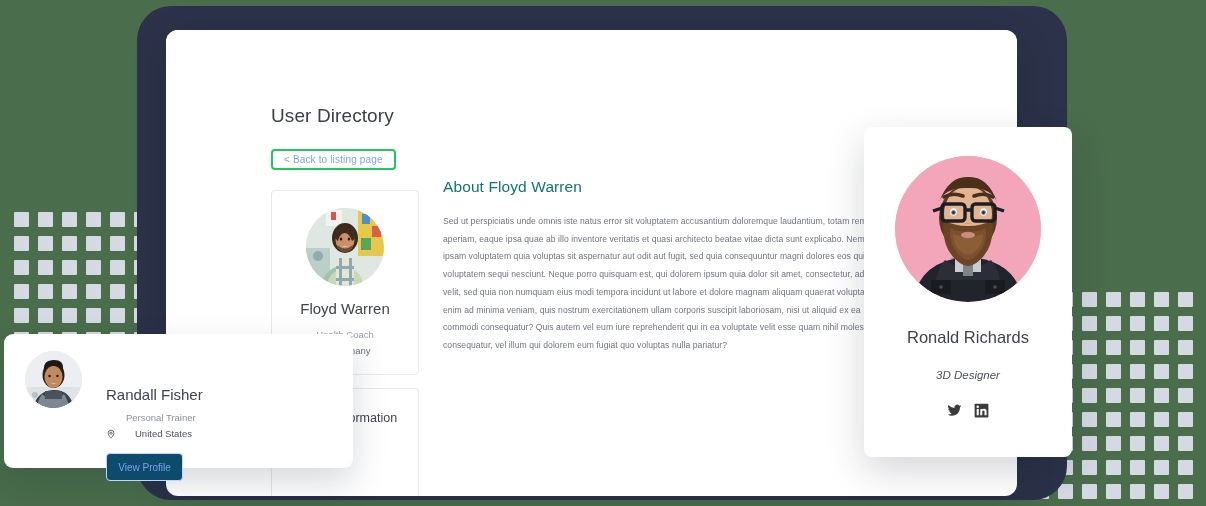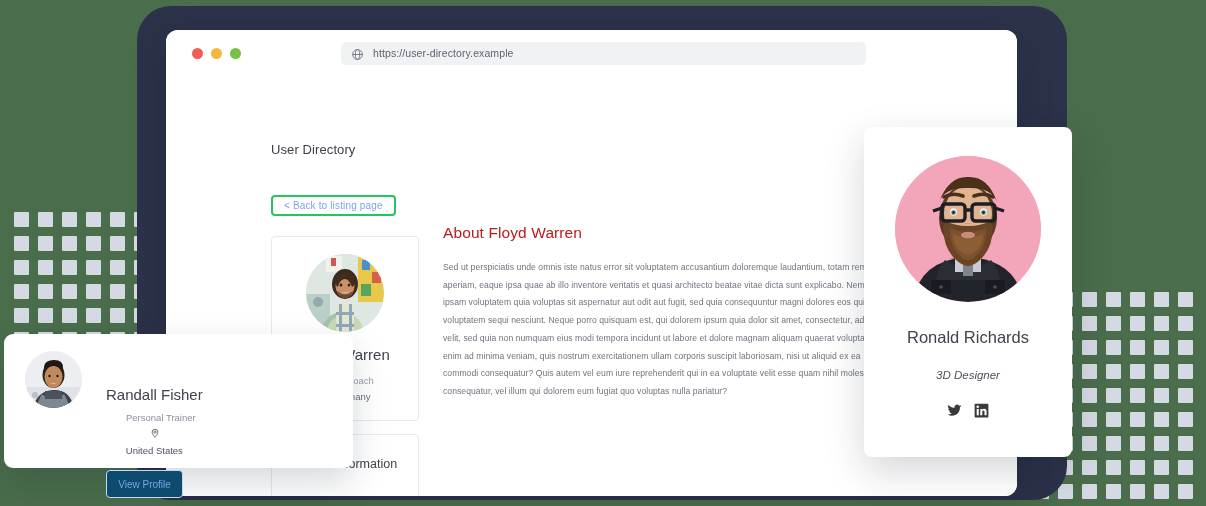--- a/index.html
+++ b/index.html
@@ -100,22 +100,22 @@
 
   
   #page {
     position: relative;
     padding: 30px 0 0 0;
     height: 420px;
     background: #fff;
   }
   #page-title {
     position: absolute;
-    left: 105px; top: 66px;
-    font-size: 13px;
+    left: 105px; top: 75px;
+    font-size: 19px;
     color: #3c4049;
     font-weight: 400;
     letter-spacing: 0.1px;
   }
   #back-btn {
     position: absolute;
     left: 105px; top: 119px;
     height: 21px;
     padding: 0 11px;
     border: 2px solid #22c55e;
@@ -190,21 +190,21 @@
   
   #about {
     position: absolute;
     left: 277px; top: 148px;
     width: 452px;
   }
   #about h2 {
     margin: 0;
     font-size: 15.5px;
     font-weight: 400;
-    color: #b91c1c;
+    color: #0f766e;
     letter-spacing: 0.1px;
   }
   #about p {
     margin: 17px 0 0 0;
     font-size: 8.6px;
     line-height: 2.06;
     color: #6f747e;
     letter-spacing: 0.05px;
     text-align: left;
   }
@@ -239,21 +239,21 @@
   #card-randall .role {
     margin-top: 9px;
     font-size: 9.5px;
     color: #8b919c;
     margin-left: 20px;
   }
   #card-randall .loc {
     margin-top: 5px;
     font-size: 9.5px;
     color: #4c525d;
-    display: flex; align-items: center; gap: 8px; flex-direction: column;
+    display: flex; align-items: center; gap: 20px;
   }
   #card-randall .viewbtn {
     margin-top: 14px;
     width: 77px; height: 28px;
     border: 1px solid #c5d7f2;
     border-radius: 4px;
     background: #0c4a6e;
     color: #7ba3e8;
     font-size: 10px;
     font-family: "Liberation Sans", sans-serif;
@@ -429,37 +429,20 @@
     <i></i>
     <i></i>
     <i></i>
     <i></i>
   </div>
 
 <div id="navy-panel"></div>
 
 <div id="browser">
 
-  <div id="browser-chrome">
-    <div class="traffic">
-      <i class="red"></i>
-      <i class="yellow"></i>
-      <i class="green"></i>
-    </div>
-    <div id="urlbar">
-      <span class="globe">
-        <svg viewBox="0 0 24 24" width="13" height="13" fill="none" stroke="#6b7280" stroke-width="1.6">
-          <circle cx="12" cy="12" r="9"></circle>
-          <ellipse cx="12" cy="12" rx="4" ry="9"></ellipse>
-          <line x1="3" y1="12" x2="21" y2="12"></line>
-        </svg>
-      </span>
-      <span class="url">https://user-directory.example</span>
-    </div>
-  </div>
 
   <div id="page">
 
     <div id="page-title">User Directory</div>
 
     <button id="back-btn">&lt; Back to listing page</button>
 
     <div id="profile-card">
       <div class="avatar">
         <svg viewBox="0 0 78 78" width="78" height="78">

